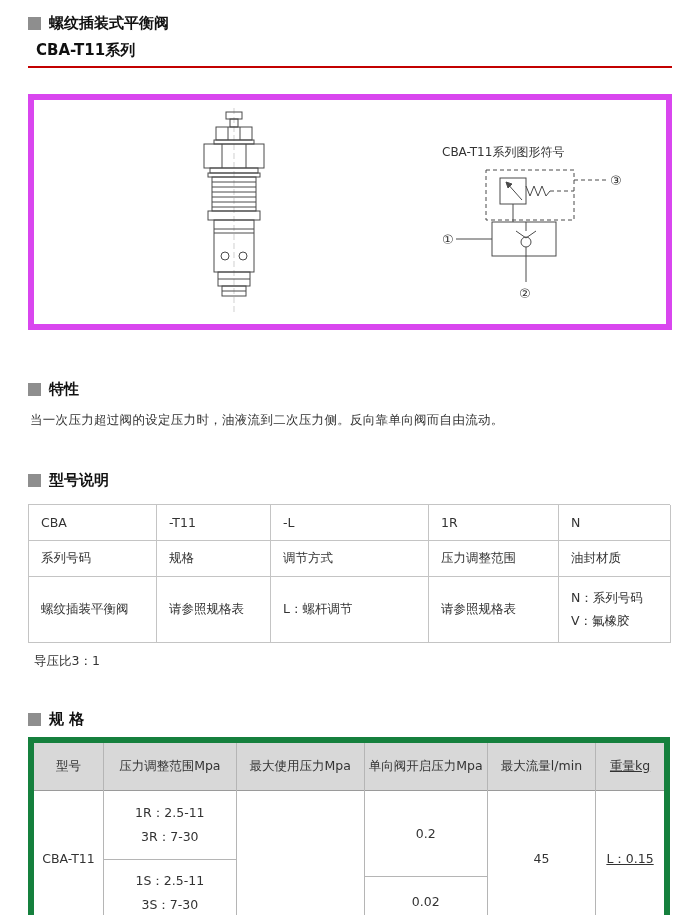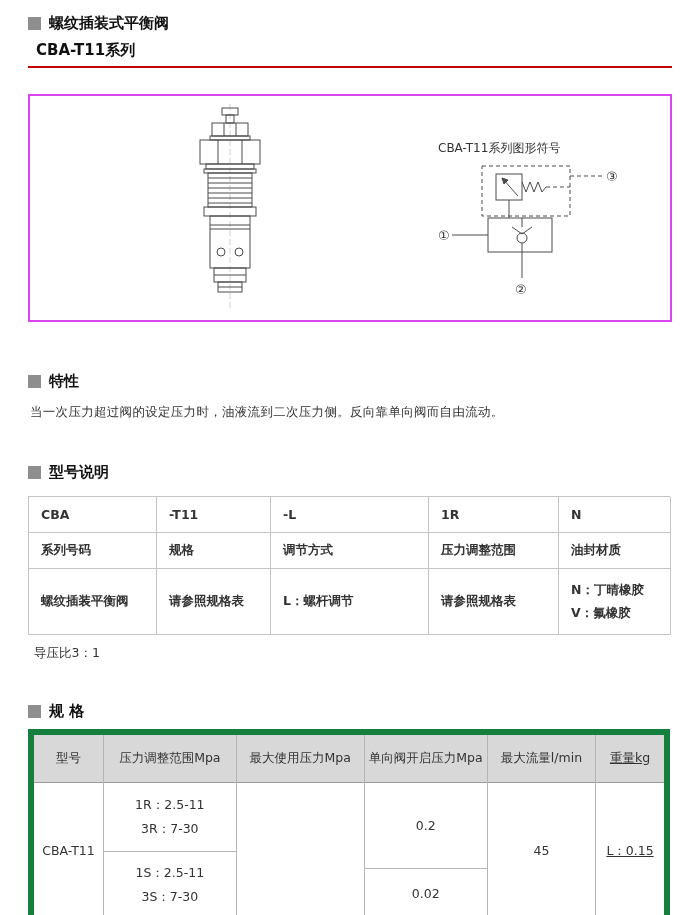--- a/index.html
+++ b/index.html
@@ -11,40 +11,40 @@
   .page{padding:14px 28px 0 28px;}
 
   
   .h-row{display:flex;align-items:center;gap:8px;}
   .sq{width:13px;height:13px;background:#8e8e8e;flex:0 0 auto;}
   .h-text{font-size:15px;font-weight:bold;color:#111;}
   .subtitle{font-size:15px;font-weight:bold;color:#111;margin:8px 0 0 8px;}
   .red-line{height:2px;background:#c30000;margin-top:6px;}
 
   
-  .figure-box{margin-top:26px;height:224px;border:2px solid #d946ef;position:relative;}
+  .figure-box{margin-top:26px;height:224px;border:6px solid #d946ef;position:relative;}
   .valve-svg{position:absolute;left:130px;top:8px;}
   .symbol-label{position:absolute;left:408px;top:44px;font-size:12px;color:#333;}
   .symbol-svg{position:absolute;left:400px;top:60px;}
 
   
   .section{margin-top:50px;}
   .para{font-size:12.5px;color:#333;margin:13px 0 0 2px;letter-spacing:.3px;}
 
   
   .model-table{
     margin-top:14px;display:grid;
     grid-template-columns:128px 114px 158px 130px 112px;
     grid-template-rows:36px 36px 66px;
     border-top:1px solid #c4c4c4;border-left:1px solid #c4c4c4;
     width:642px;box-sizing:border-box;font-size:12.5px;color:#333;
   }
   .mcell{
     border-right:1px solid #c4c4c4;border-bottom:1px solid #c4c4c4;
-    display:flex;align-items:center;padding:0 0 0 12px;box-sizing:border-box;font-weight:bold;
+    display:flex;align-items:center;padding:0 0 0 12px;box-sizing:border-box;
   }
   .multiline{white-space:pre-line;line-height:1.8;}
   .note{font-size:12.5px;color:#333;margin:10px 0 0 6px;}
 
   
   .spec-table{
     margin-top:8px;display:flex;width:642px;box-sizing:border-box;
     border:6px solid #15803d;font-size:12.5px;color:#333;
   }
   .scol{box-sizing:border-box;}
@@ -160,21 +160,21 @@
       <div class="mcell">系列号码</div>
       <div class="mcell">规格</div>
       <div class="mcell">调节方式</div>
       <div class="mcell">压力调整范围</div>
       <div class="mcell">油封材质</div>
 
       <div class="mcell">螺纹插装平衡阀</div>
       <div class="mcell">请参照规格表</div>
       <div class="mcell">L：螺杆调节</div>
       <div class="mcell">请参照规格表</div>
-      <div class="mcell multiline">N：丁晴橡胶
+      <div class="mcell multiline">N：系列号码
 V：氟橡胶</div>
     </div>
 
     <div class="note">导压比3：1</div>
   </div>
 
   <div class="section" style="margin-top:40px;">
     <div class="h-row">
       <span class="sq"></span>
       <span class="h-text">规  格</span>

